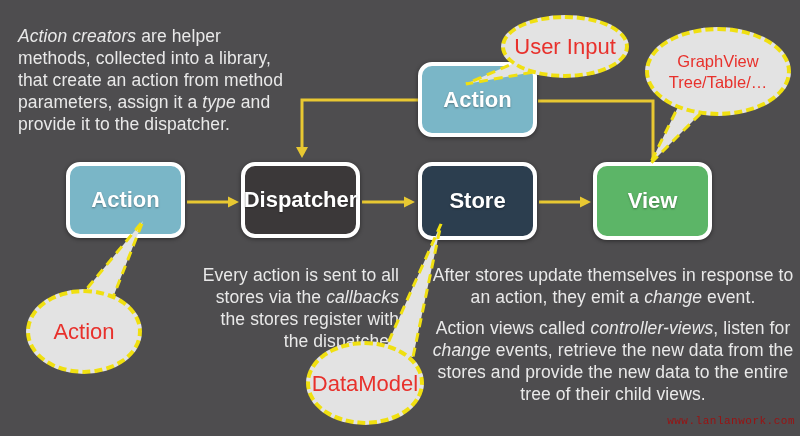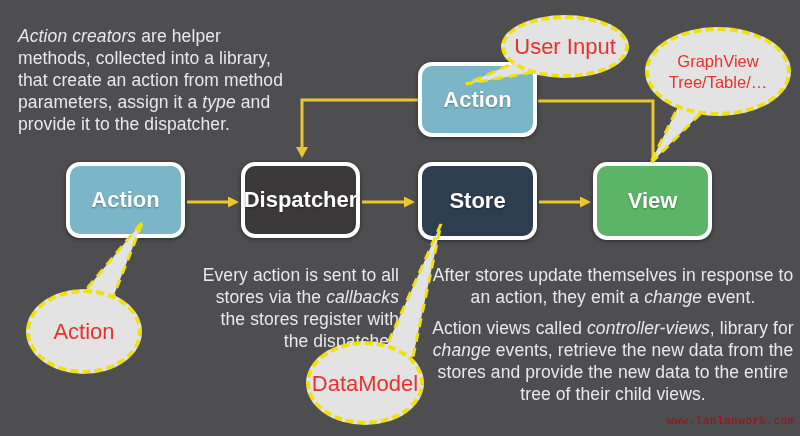--- a/index.html
+++ b/index.html
@@ -81,21 +81,21 @@
       <polygon points="302,158 296,147 308,147"></polygon>
     </g>
   </svg>
 
   <div class="note" id="note-action-creators"><i>Action creators</i><span> are helper methods, collected into a library, that create an action from method parameters, assign it a </span><i>type</i><span> and provide it to the dispatcher.</span></div>
 
   <div class="note" id="note-dispatcher"><span>Every action is sent to all stores via the </span><i>callbacks</i><span> the stores register with the dispatcher.</span></div>
 
   <div class="note" id="note-store">
     <p><span>After stores update themselves in response to an action, they emit a </span><i>change</i><span> event.</span></p>
-    <p><span>Action views called </span><i>controller-views</i><span>, library for </span><i>change</i><span> events, retrieve the new data from the stores and provide the new data to the entire tree of their child views.</span></p>
+    <p><span>Action views called </span><i>controller-views</i><span>, listen for </span><i>change</i><span> events, retrieve the new data from the stores and provide the new data to the entire tree of their child views.</span></p>
   </div>
 
   <div class="box" id="box-action-top">
     <span class="lbl">Action</span>
   </div>
   <div class="box" id="box-action-left">
     <span class="lbl">Action</span>
   </div>
   <div class="box" id="box-dispatcher">
     <span class="lbl">Dispatcher</span>

